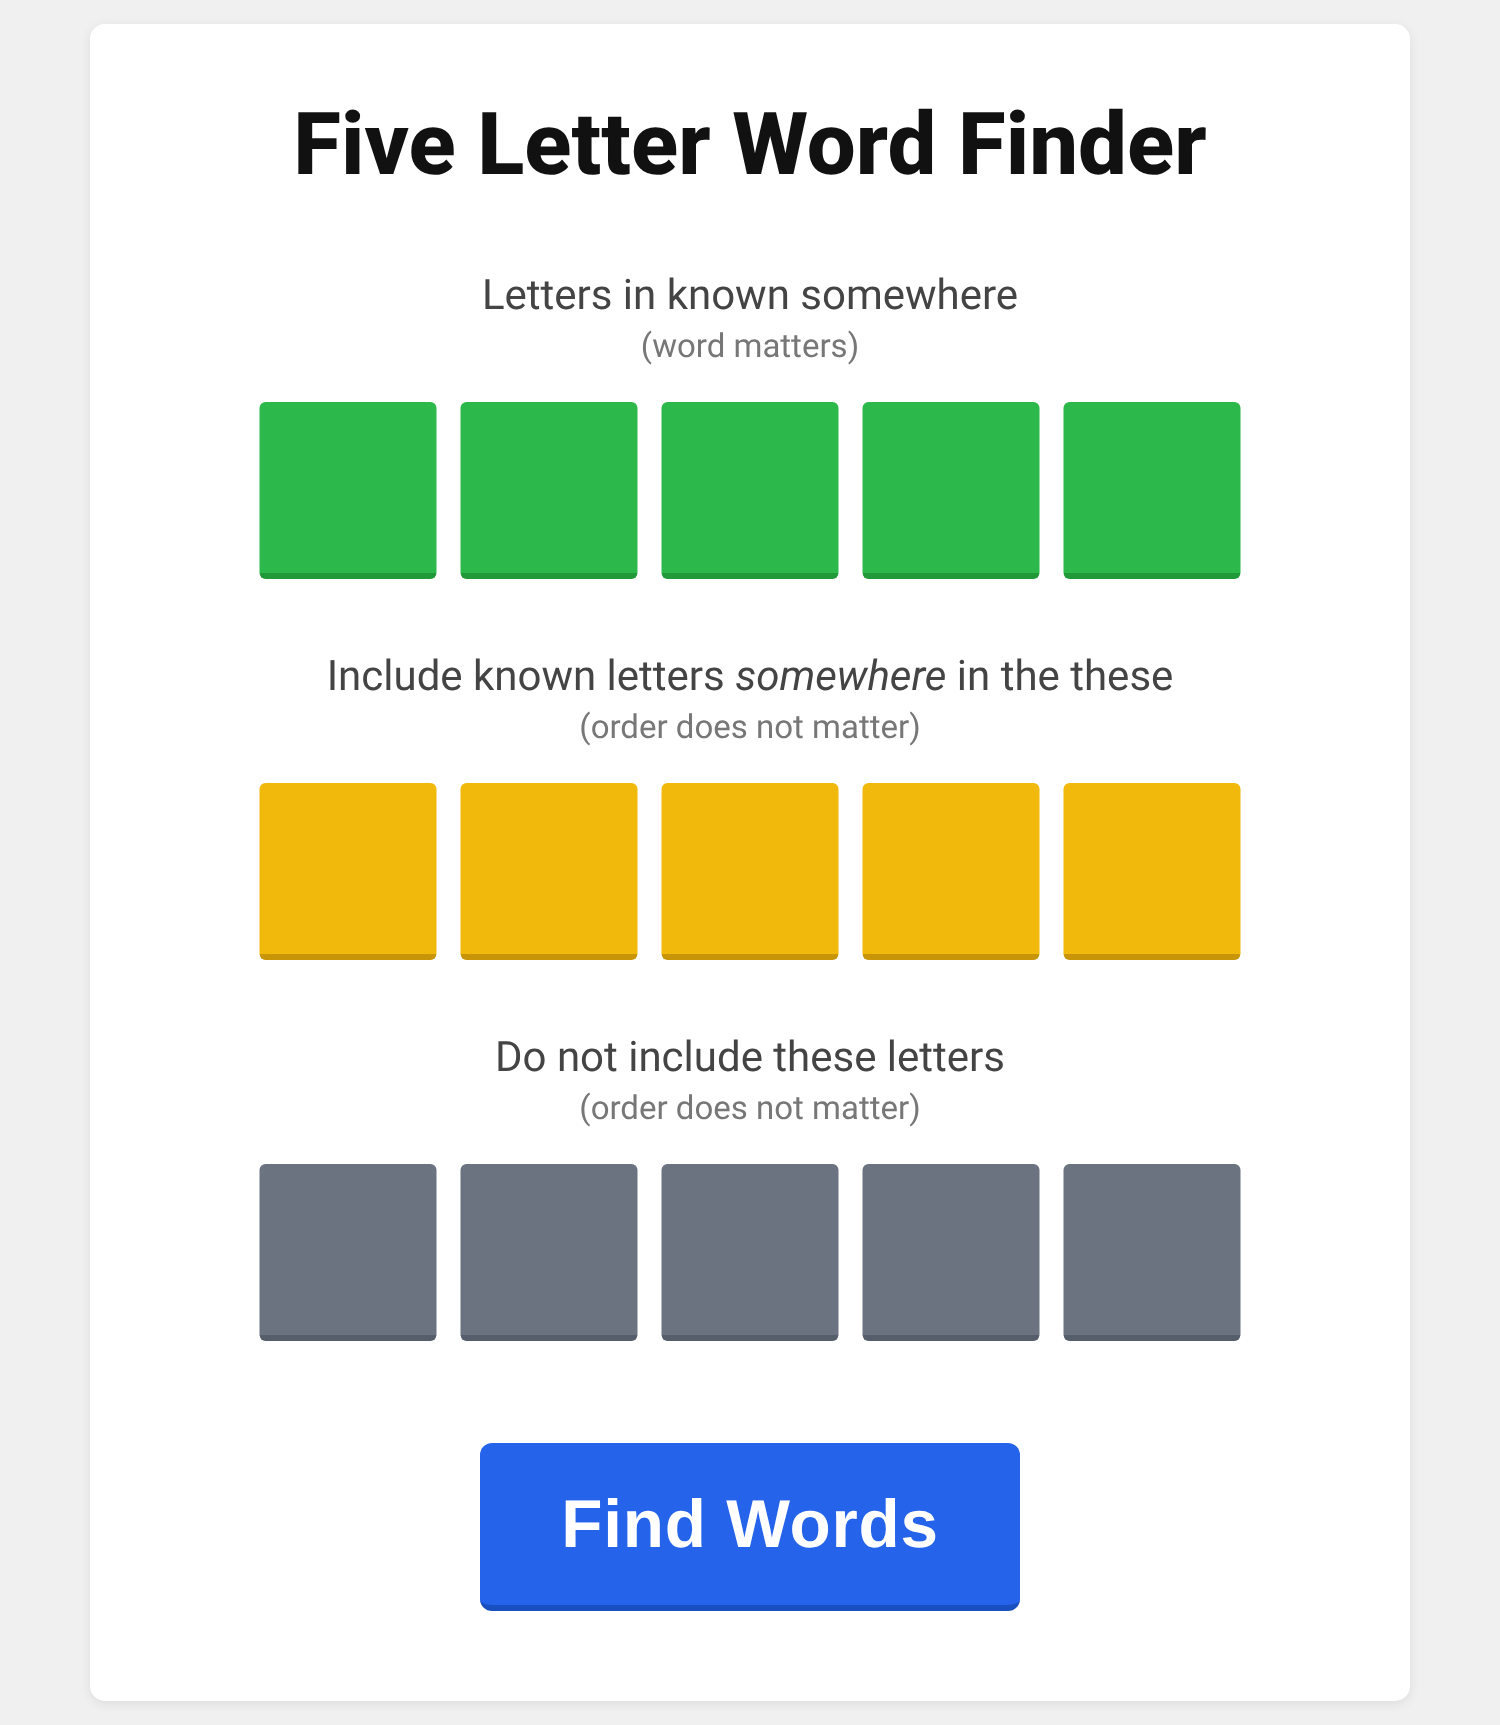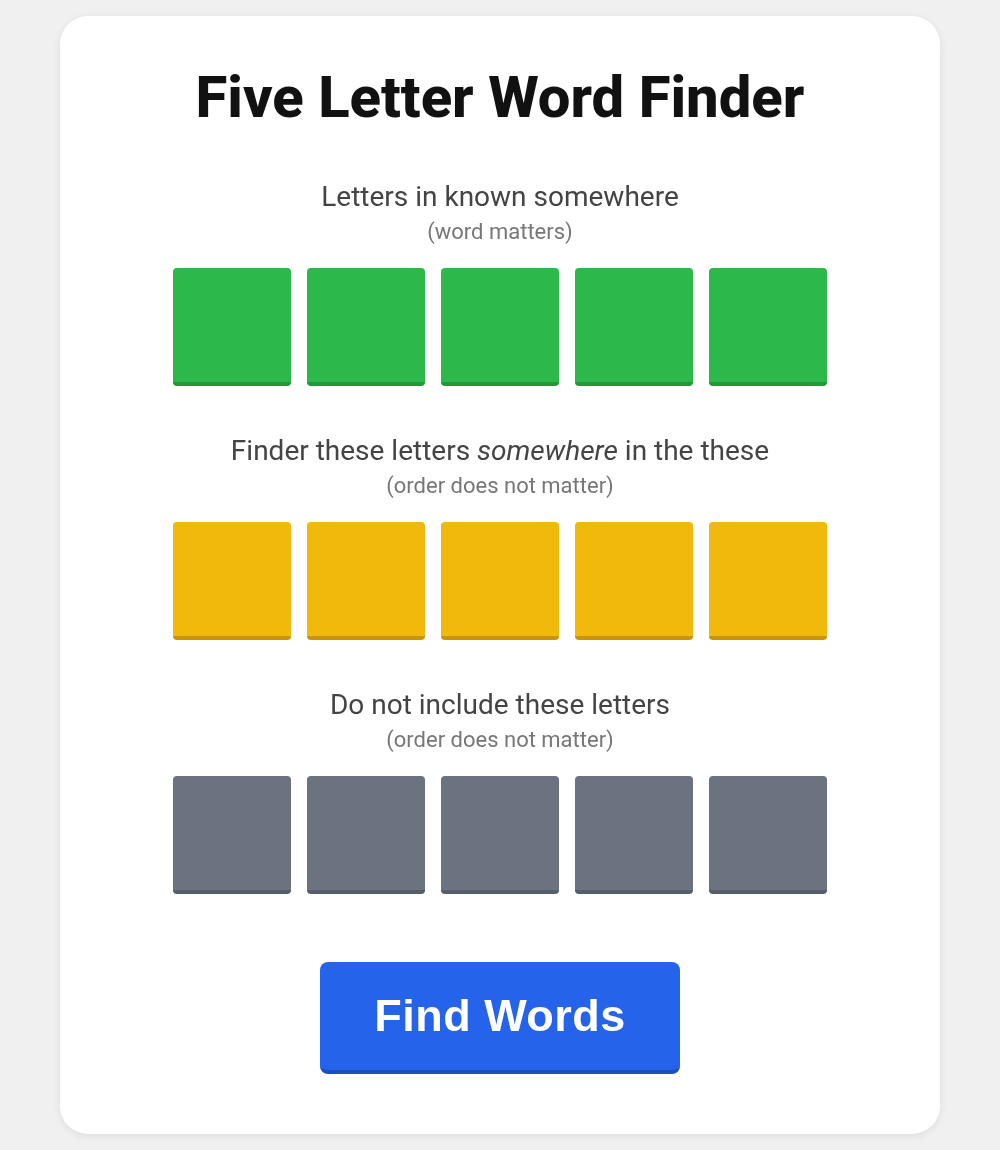--- a/index.html
+++ b/index.html
@@ -13,21 +13,21 @@
       display: flex;
       justify-content: center;
       align-items: center;
       min-height: 1150px;
       width: 1000px;
       font-family: -apple-system, BlinkMacSystemFont, 'Segoe UI', Roboto, sans-serif;
     }
 
     .card {
       background: #ffffff;
-      border-radius: 28px;
+      border-radius: 10px;
       padding: 50px 60px 60px;
       width: 880px;
       min-height: 1080px;
       display: flex;
       flex-direction: column;
       align-items: center;
       box-shadow: 0 2px 8px rgba(0,0,0,0.08);
     }
 
     .main-title {
@@ -151,21 +151,21 @@
           <input type="text" maxlength="1" style="">
         </div>
       <div class="tile tile-green">
           <input type="text" maxlength="1" style="">
         </div>
     </div>
   </div>
 
   <div class="section">
     <div class="section-title">
-      <span>Finder these letters </span><em>somewhere</em><span> in the these</span>
+      <span>Include known letters </span><em>somewhere</em><span> in the these</span>
     </div>
     <div class="section-subtitle">(order does not matter)</div>
     <div class="tiles-row">
       <div class="tile tile-yellow">
           <input type="text" maxlength="1" style="">
         </div>
       <div class="tile tile-yellow">
           <input type="text" maxlength="1" style="">
         </div>
       <div class="tile tile-yellow">

